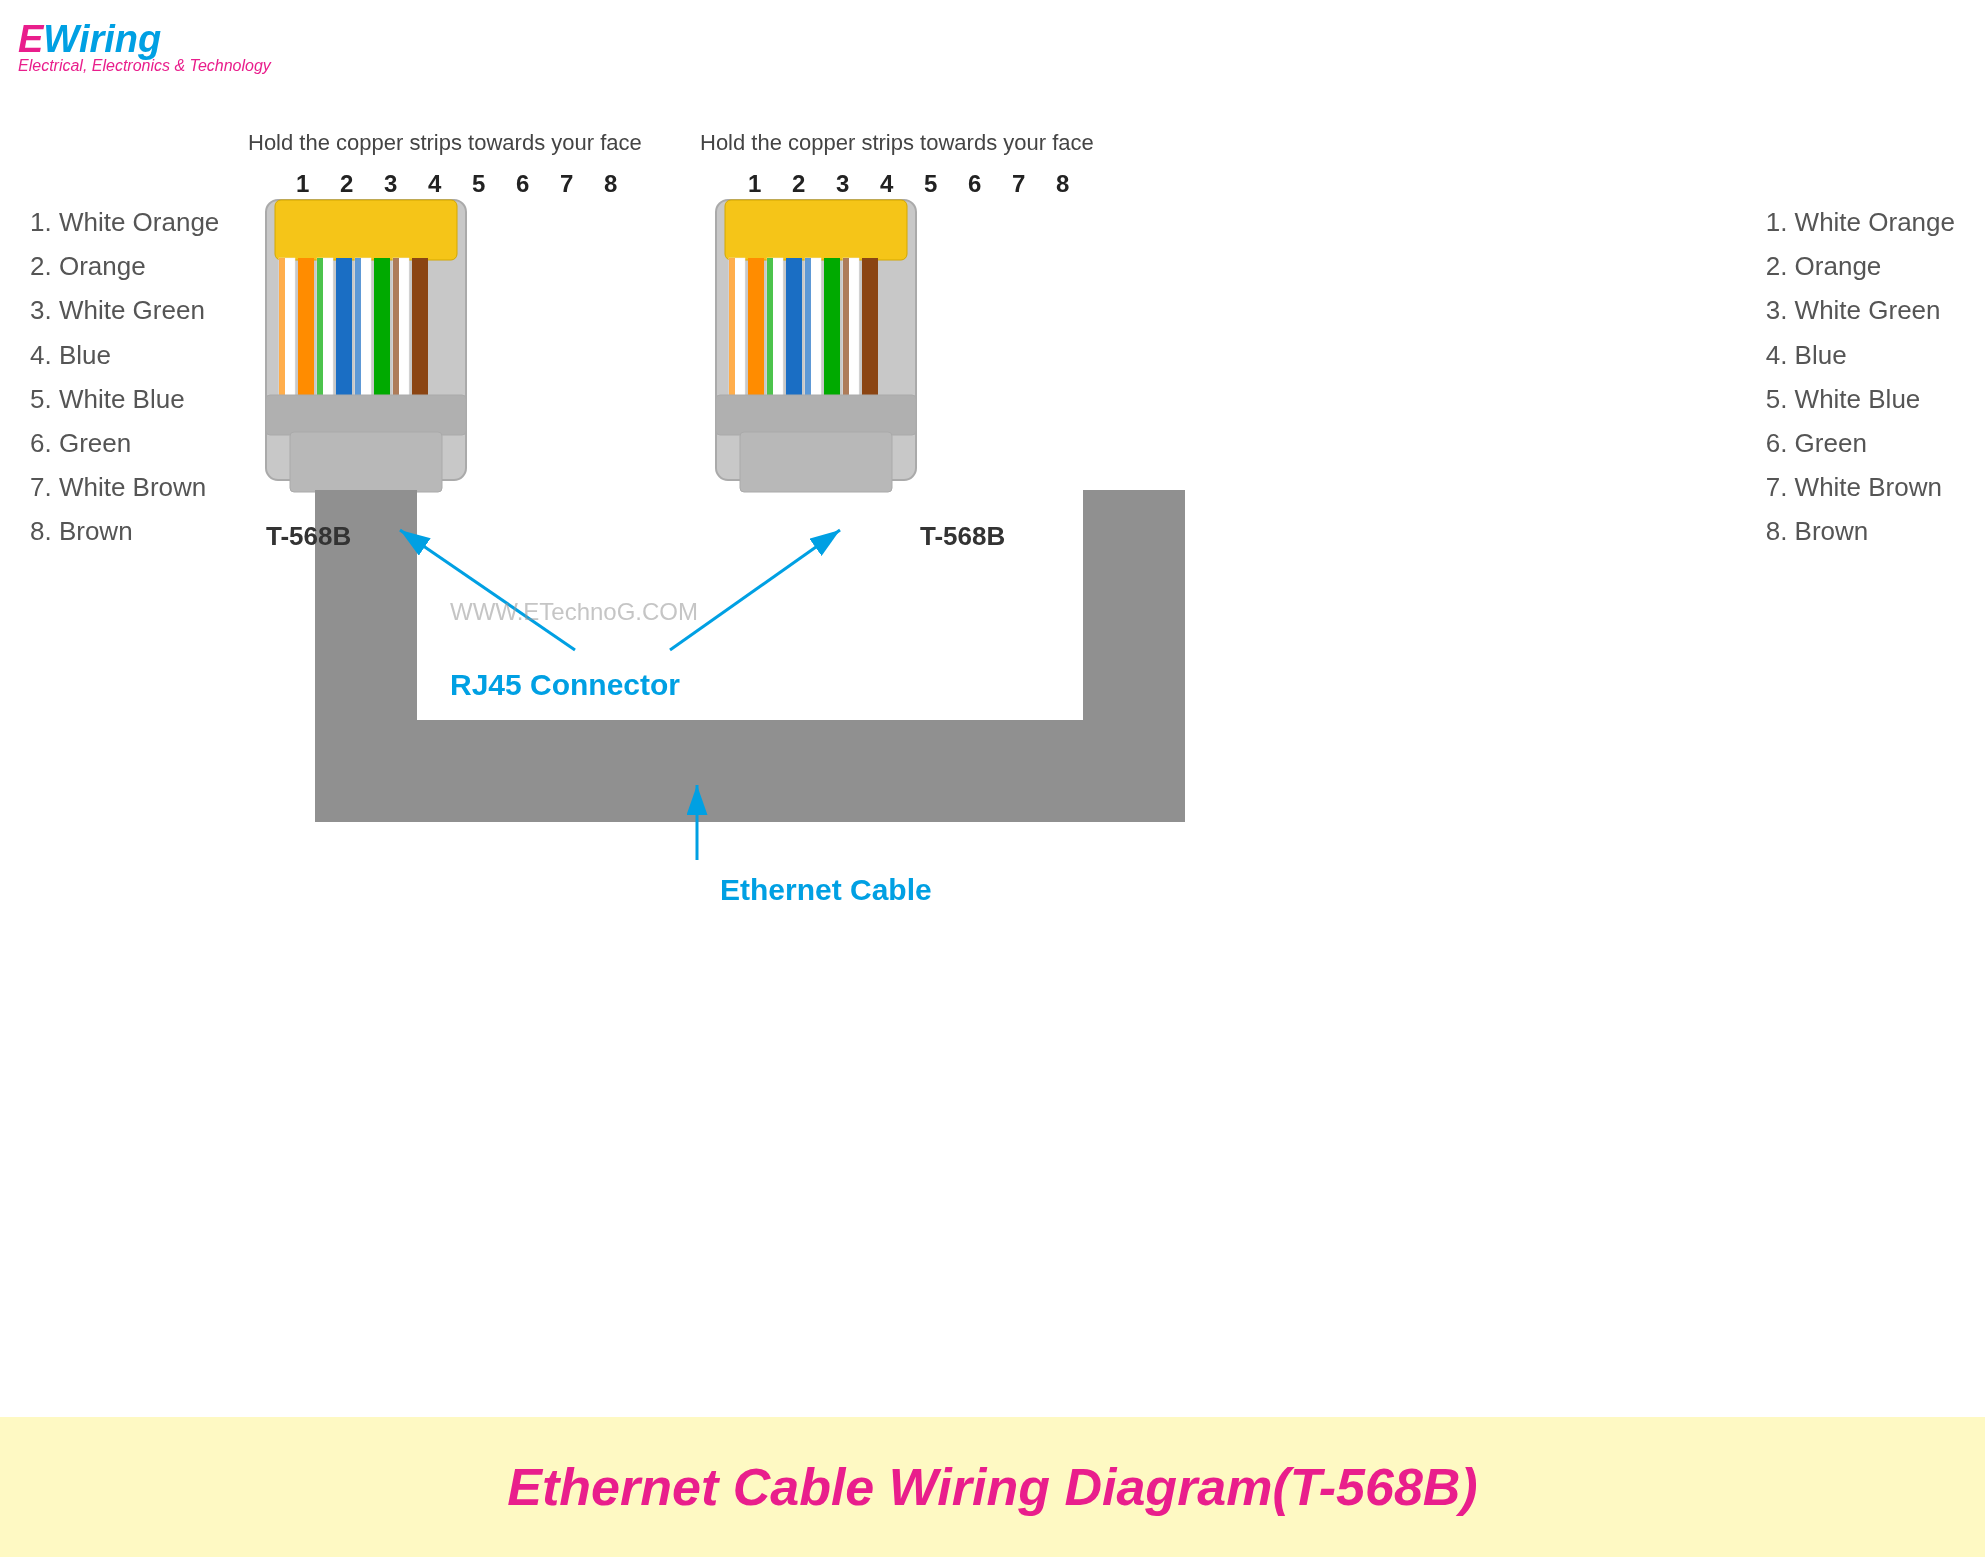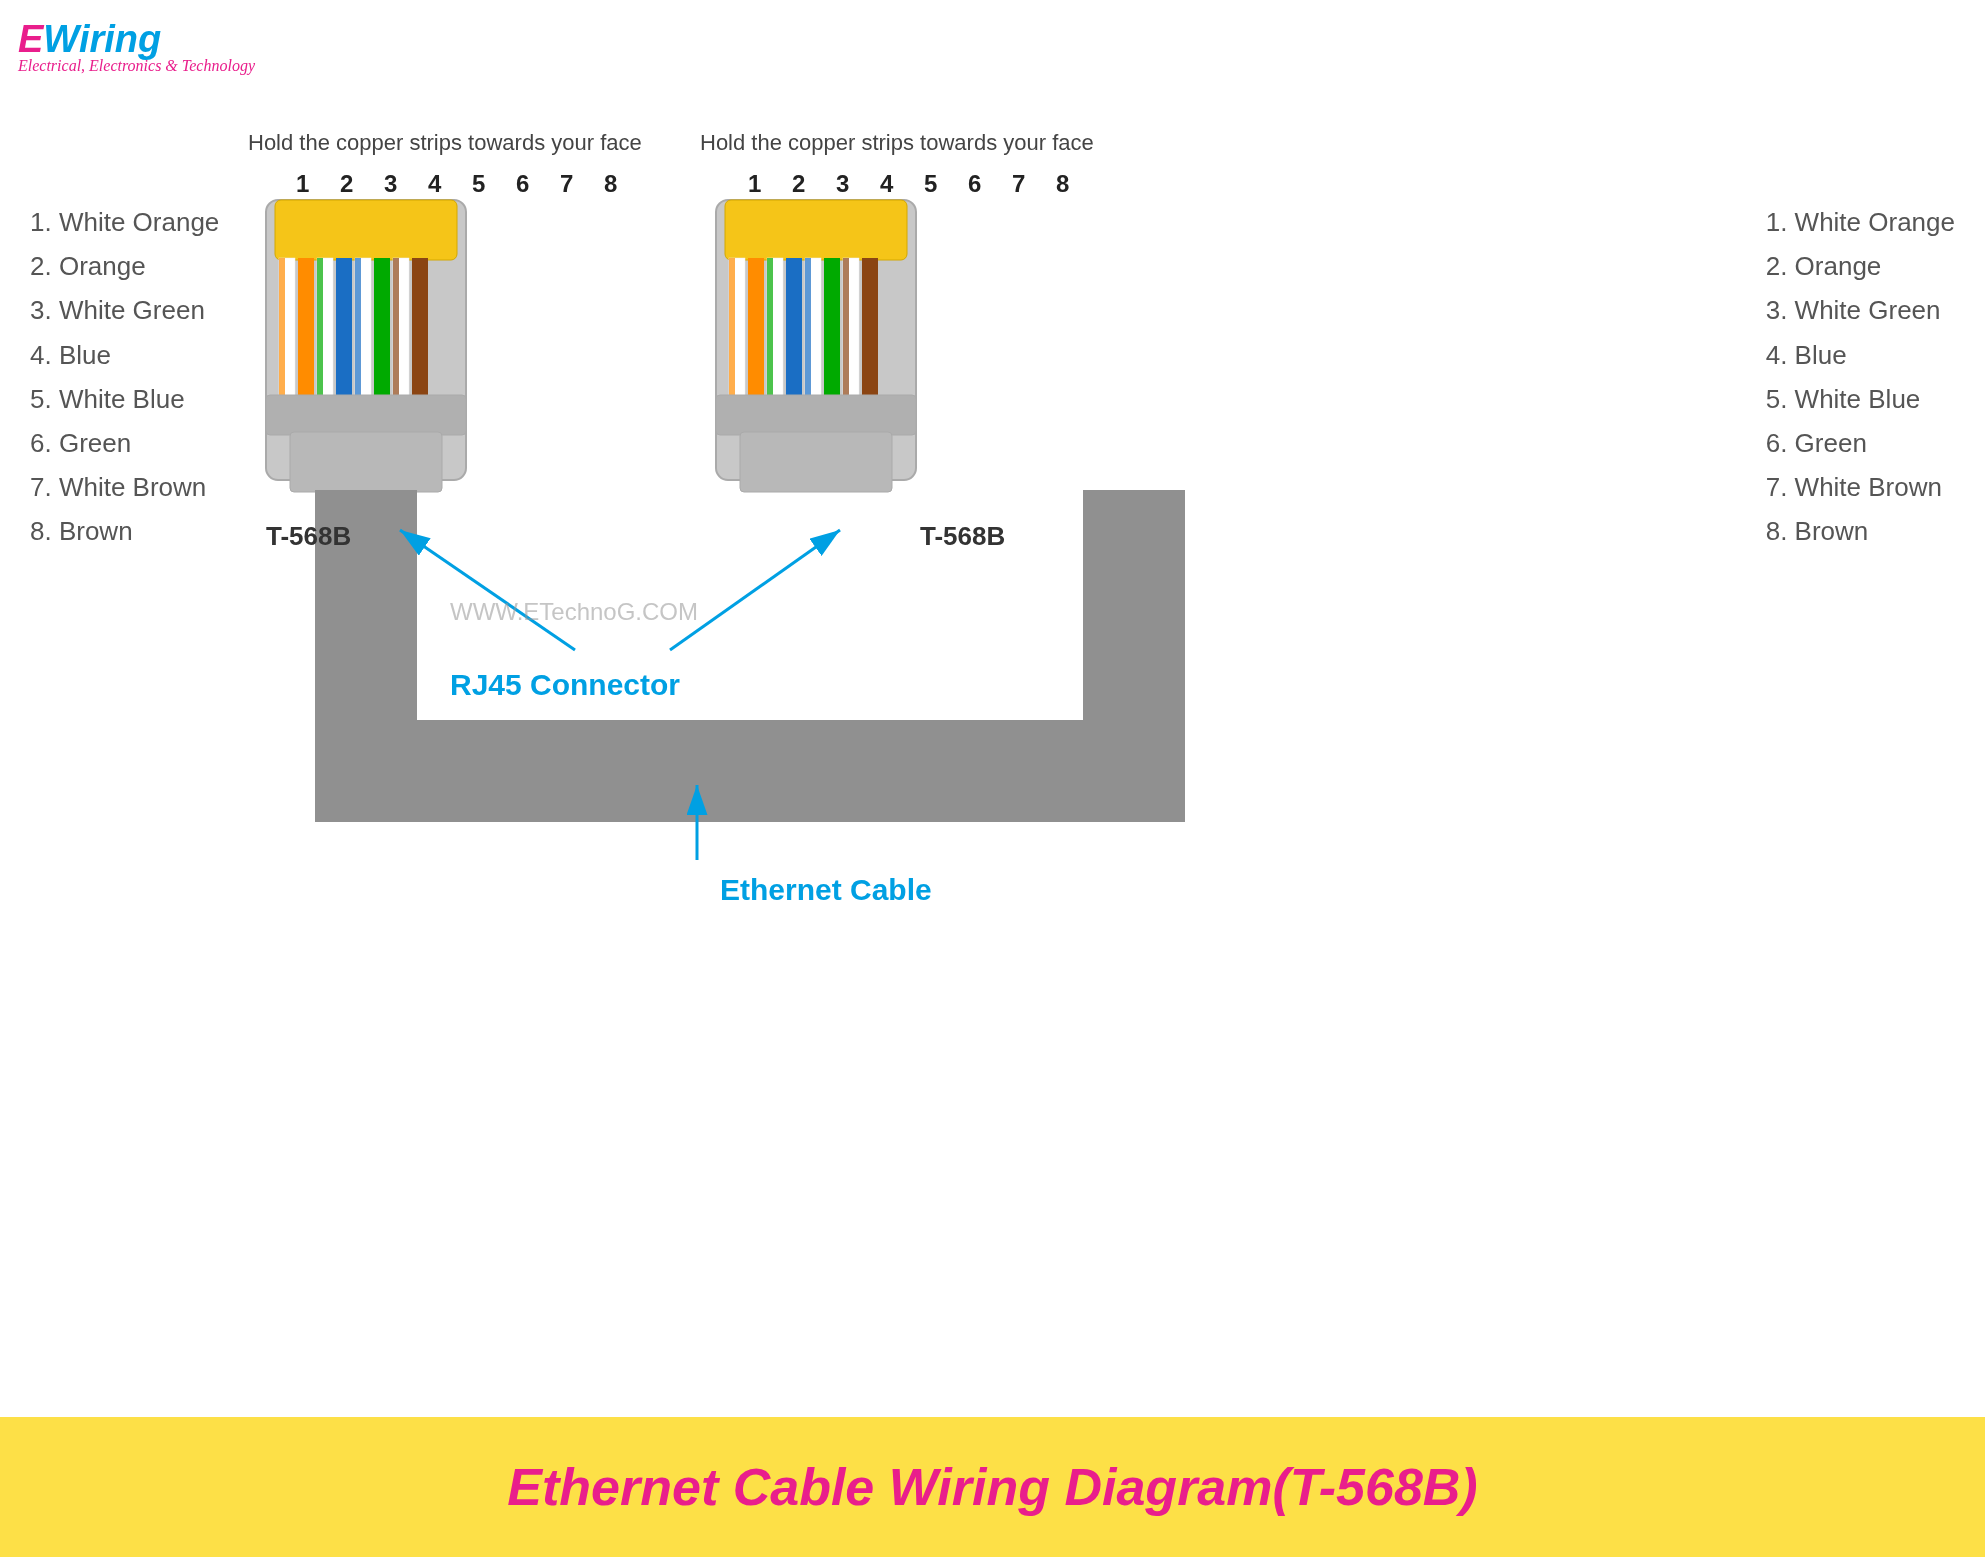--- a/index.html
+++ b/index.html
@@ -13,21 +13,21 @@
     }
 
     
     .logo-area {
       position: absolute;
       top: 18px;
       left: 18px;
     }
     .logo-e { color: #e91e8c; font-size: 38px; font-weight: bold; font-style: italic; }
     .logo-technog { color: #00a0e3; font-size: 38px; font-weight: bold; font-style: italic; }
-    .logo-tagline { color: #e91e8c; font-size: 16px; font-style: italic; margin-top: -4px; font-family: Liberation Serif, serif; }
+    .logo-tagline { color: #e91e8c; font-size: 16px; font-style: italic; margin-top: -4px; }
 
     
     .labels-left {
       position: absolute;
       left: 30px;
       top: 200px;
     }
     .labels-left p {
       font-size: 26px;
       color: #555;
@@ -48,21 +48,21 @@
       font-weight: 500;
     }
 
     
     .bottom-banner {
       position: absolute;
       bottom: 0;
       left: 0;
       right: 0;
       height: 140px;
-      background: #fde047;
+      background: #fef9c3;
       display: flex;
       align-items: center;
       justify-content: center;
     }
     .bottom-banner-text {
       font-size: 52px;
       font-weight: bold;
       font-style: italic;
       color: #e91e8c;
     }

